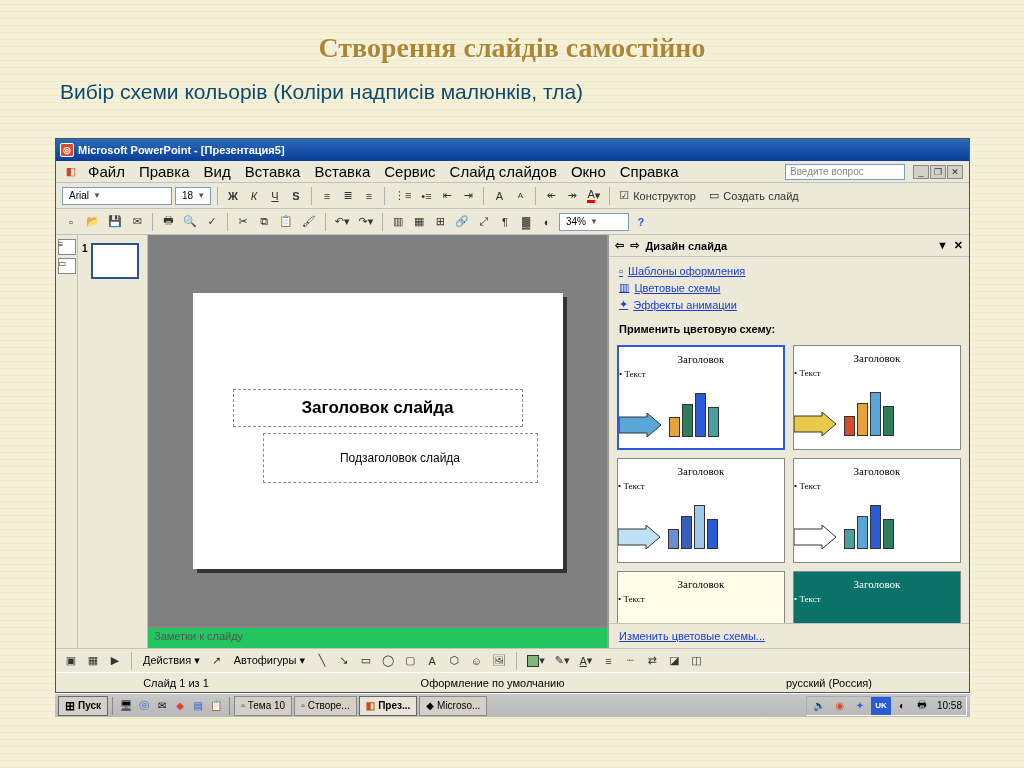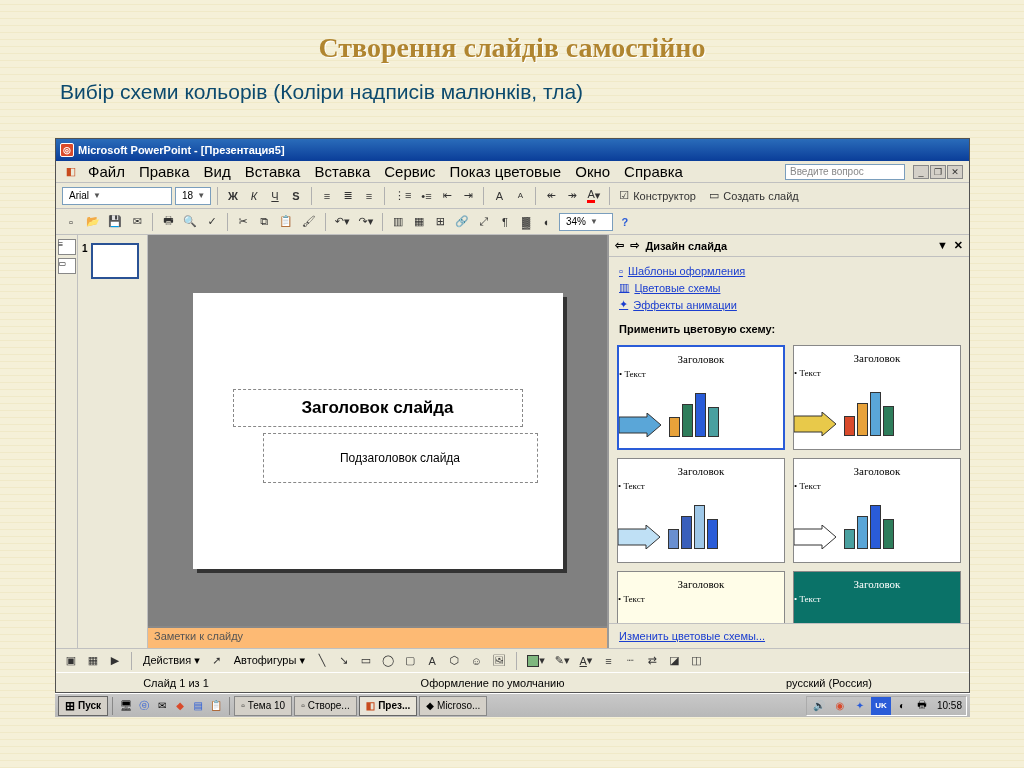--- a/index.html
+++ b/index.html
@@ -31,21 +31,21 @@
   .thumbs { width: 70px; background: #ece9d8; border-right: 1px solid #c0c0c0; padding: 8px 4px; }
   .thumb-row { display: flex; align-items: flex-start; gap: 3px; }
   .thumb-num { font-size: 10px; font-weight: bold; }
   .thumb { width: 48px; height: 36px; background: #fff; border: 2px solid #2a5295; }
   .editor { flex: 1; display: flex; flex-direction: column; background: #808080; }
   .canvas-wrap { flex: 1; display: flex; align-items: center; justify-content: center; overflow: hidden; position: relative; }
   .slide { width: 370px; height: 276px; background: #fff; box-shadow: 4px 4px 0 #333; position: relative; }
   .ph { position: absolute; border: 1px dashed #888; font-size: 12px; display: flex; align-items: center; justify-content: center; }
   .ph-title { top: 96px; left: 40px; width: 290px; height: 38px; font-size: 17px; font-weight: bold; }
   .ph-sub { top: 140px; left: 70px; width: 275px; height: 50px; font-size: 12px; }
-  .notes { height: 22px; background: #fdba74; border-top: 2px solid #888; font-size: 11px; padding: 2px 6px; color: #555; }
+  .notes { height: 22px; background: #22c55e; border-top: 2px solid #888; font-size: 11px; padding: 2px 6px; color: #555; }
   .taskpane { width: 362px; background: #ece9d8; border-left: 2px solid #999; display: flex; flex-direction: column; }
   .tp-header { height: 22px; display: flex; align-items: center; padding: 0 6px; gap: 6px; font-size: 11px; font-weight: bold; border-bottom: 1px solid #c0c0c0; }
   .tp-header .tp-close { margin-left: auto; font-size: 11px; cursor: default; display: flex; gap: 6px; }
   .tp-links { padding: 6px 10px; font-size: 11px; }
   .tp-link { color: #1a3dcf; text-decoration: underline; display: flex; align-items: center; gap: 5px; padding: 2px 0; }
   .tp-link.active { font-weight: normal; }
   .tp-section { padding: 4px 10px; font-size: 11px; font-weight: bold; }
   .schemes { flex: 1; overflow: auto; padding: 6px 8px; display: grid; grid-template-columns: 1fr 1fr; gap: 8px; }
   .scheme-card { height: 105px; border: 1px solid #888; background: #fff; padding: 6px 0; font-size: 10px; position: relative; font-family: Liberation Serif, serif; }
   .scheme-card.sel { border: 2px solid #2a5cd8; }
@@ -95,21 +95,21 @@
   </div>
 
   <div class="menubar">
     <span class="tb-btn" style="color:#c84b1e">◧</span>
     <span class="menu-item">Файл</span>
     <span class="menu-item">Правка</span>
     <span class="menu-item">Вид</span>
     <span class="menu-item">Вставка</span>
     <span class="menu-item">Вставка</span>
     <span class="menu-item">Сервис</span>
-    <span class="menu-item">Показ цветовые</span>
+    <span class="menu-item">Слайд слайдов</span>
     <span class="menu-item">Окно</span>
     <span class="menu-item">Справка</span>
     <span class="spacer"></span>
     <div class="ask-box">Введите вопрос</div>
     <div class="inner-controls">
       <div class="win-btn" style="background:#d4d0c8;color:#333;border-color:#888">_</div>
       <div class="win-btn" style="background:#d4d0c8;color:#333;border-color:#888">❐</div>
       <div class="win-btn" style="background:#d4d0c8;color:#333;border-color:#888">✕</div>
     </div>
   </div>
@@ -176,21 +176,21 @@
     <span class="tb-btn">↷▾</span>
     <span class="tb-sep"></span>
     <span class="tb-btn">▥</span>
     <span class="tb-btn">▦</span>
     <span class="tb-btn">⊞</span>
     <span class="tb-btn">🔗</span>
     <span class="tb-btn">⤢</span>
     <span class="tb-btn">¶</span>
     <span class="tb-btn">▓</span>
     <span class="tb-btn">◐</span>
-    <div class="combo" style="width:54px">
+    <div class="combo" style="width:70px">
         <span>34%</span>
         <span class="arr">▼</span>
       </div>
     <span class="tb-btn" style="color:#2a5cd8;font-weight:bold">?</span>
   </div>
 
   <div class="main">
     <div class="nav-rail">
       <div class="rail-btn">≡</div>
       <div class="rail-btn">▭</div>

